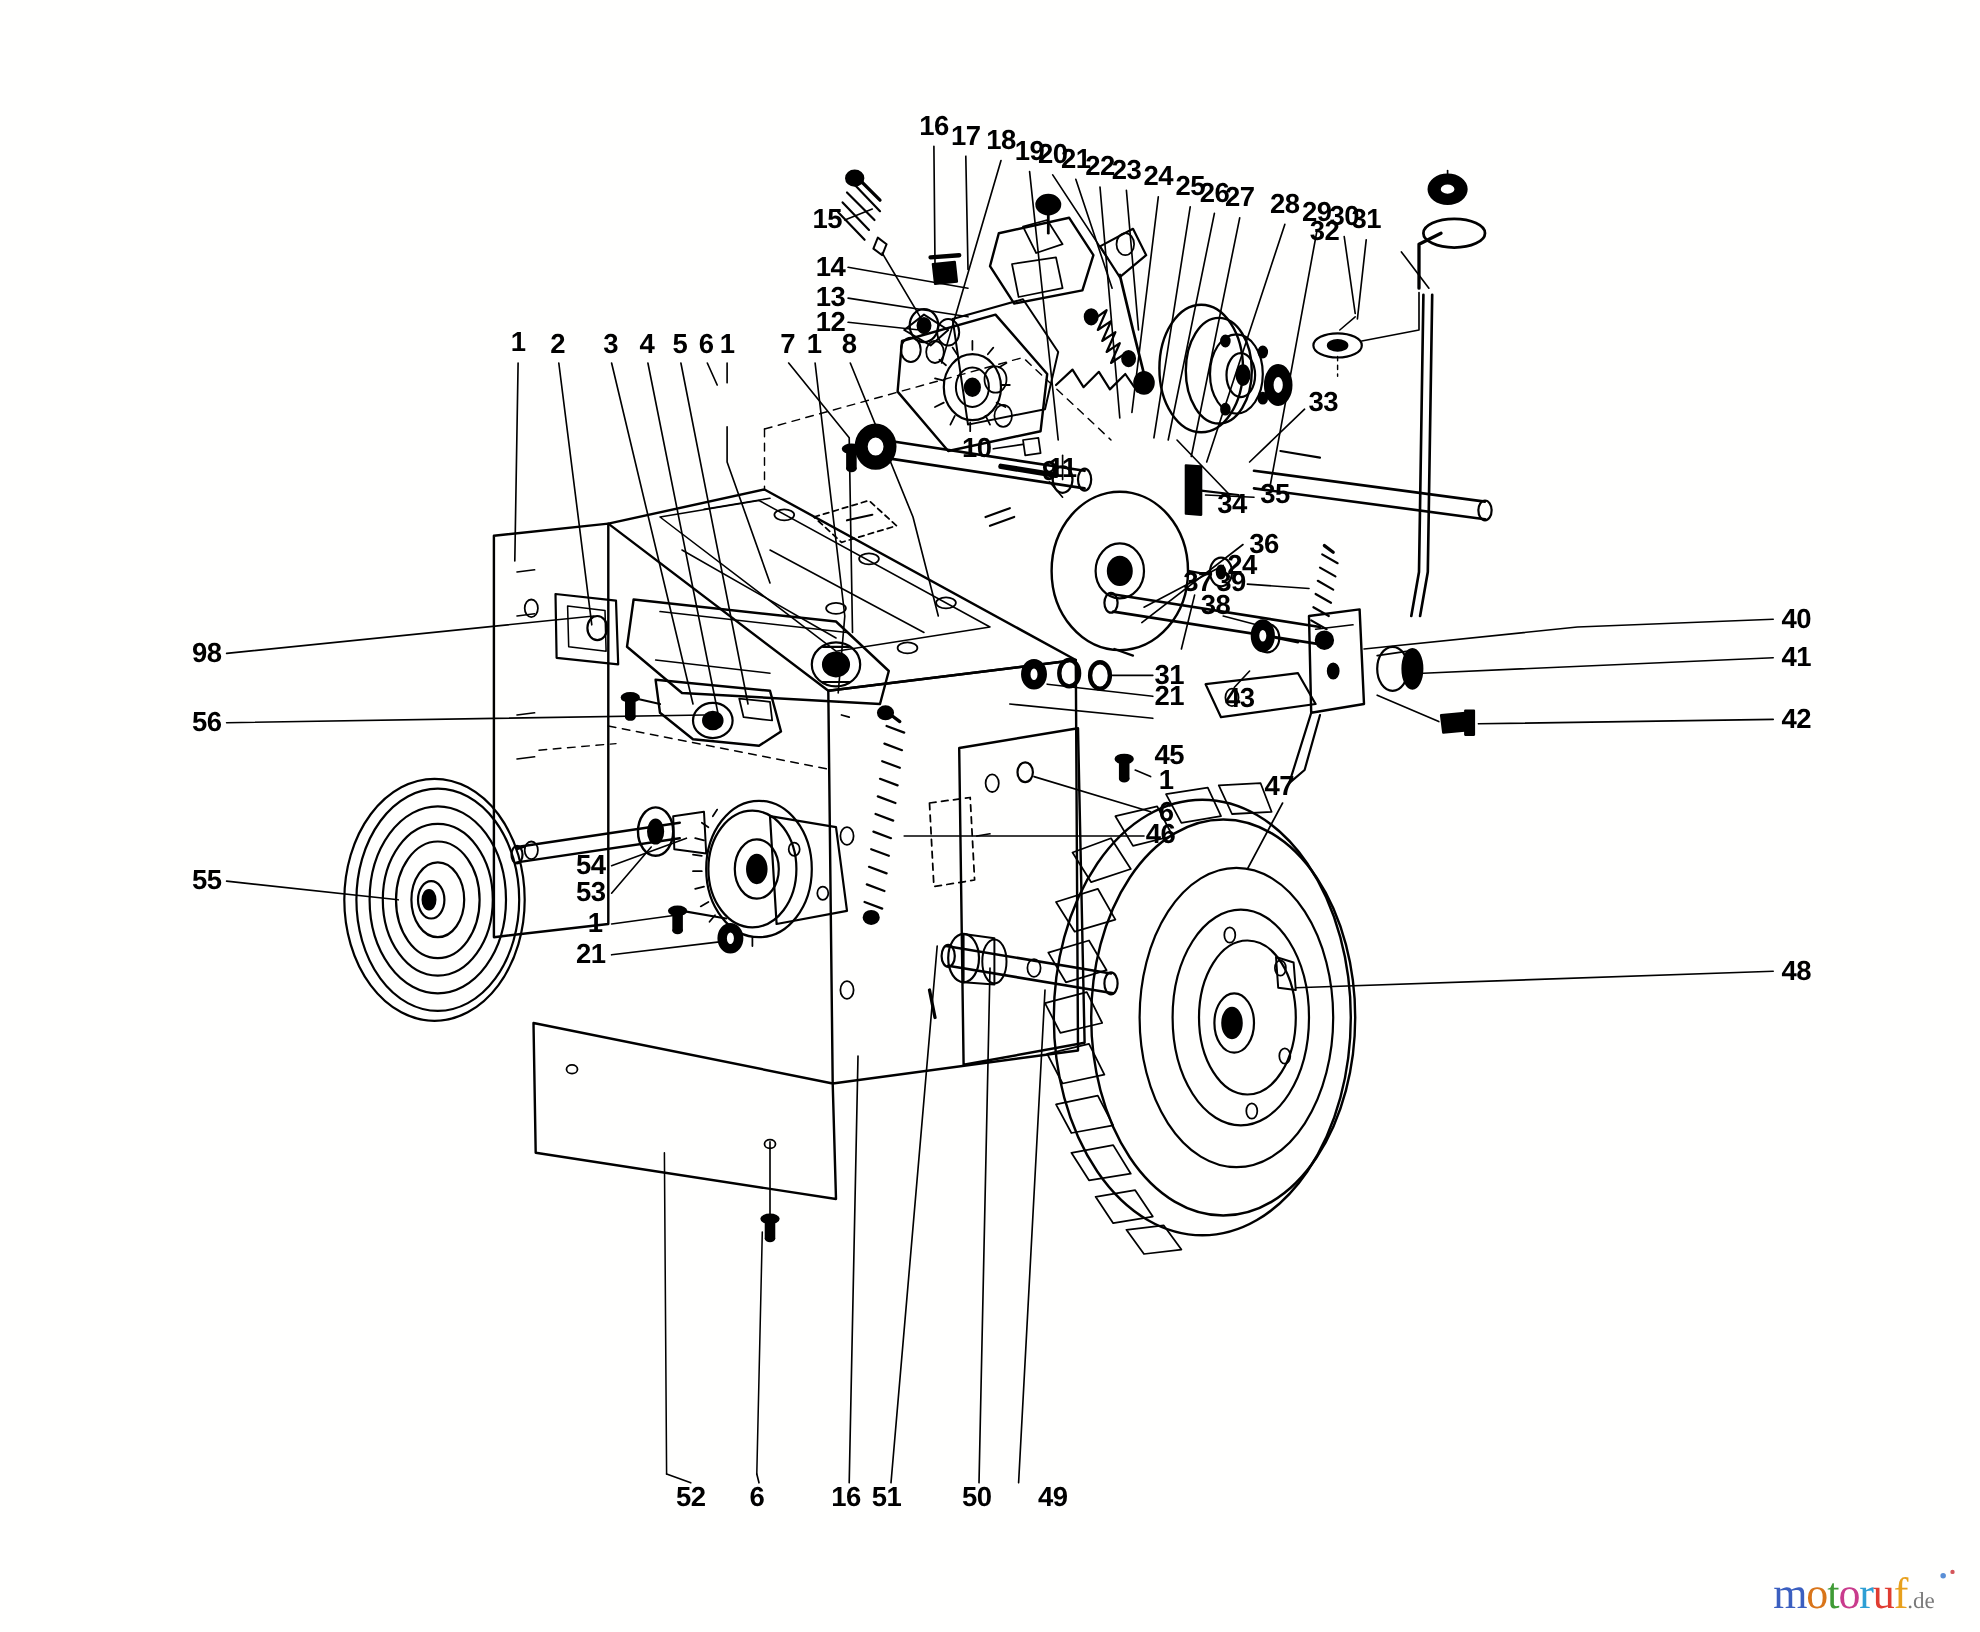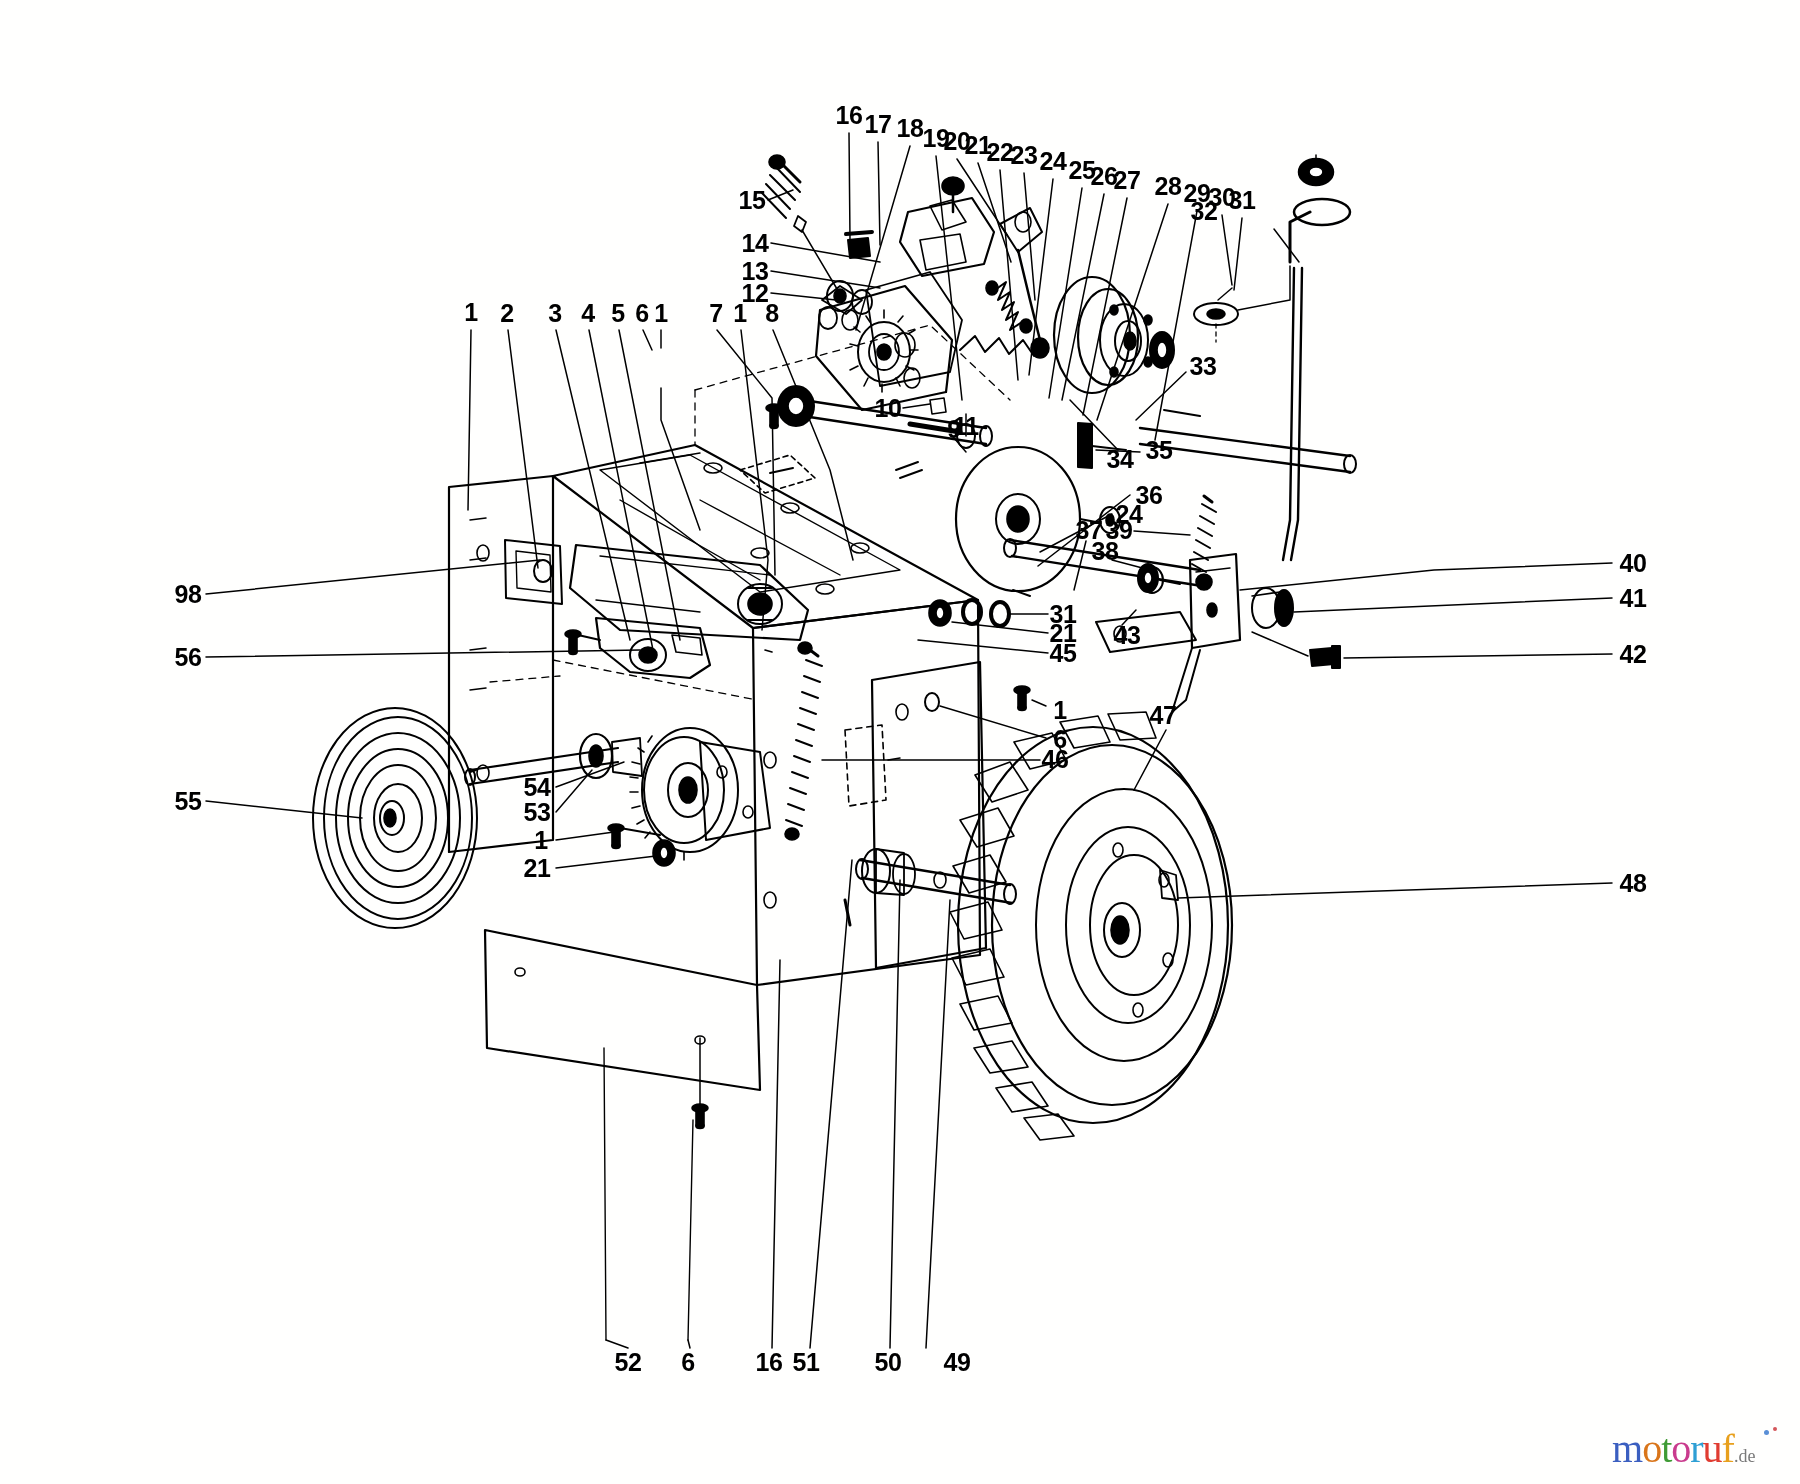--- a/index.html
+++ b/index.html
@@ -9,21 +9,21 @@
   #art{position:absolute;left:0;top:0;width:1800px;height:1484px;}
   .lbl{position:absolute;font-family:"Liberation Sans",sans-serif;font-weight:bold;
        font-size:25px;color:#000;letter-spacing:-0.5px;line-height:1;white-space:nowrap;
        transform:translate(-50%,-50%);}
   .wm{position:absolute;left:1612px;top:1424px;width:180px;height:50px;
       font-family:"Liberation Serif",serif;font-size:40px;line-height:50px;
       letter-spacing:-1px;font-weight:400;white-space:nowrap;}
   .wm .c1{color:#3b5fc0}.wm .c2{color:#d9751a}.wm .c3{color:#3f9b35}
   .wm .c4{color:#c93b8d}.wm .c5{color:#2e9fd4}.wm .c6{color:#e03c31}
   .wm .c7{color:#e8a01d}
-  .wm .de{color:#7a7a7a;font-size:18px;letter-spacing:0;}
+  .wm .de{color:#7a7a7a;font-size:21px;letter-spacing:0;}
   .wm .dot1{position:absolute;left:152px;top:6px;width:5px;height:5px;border-radius:50%;background:#5a8fd6;}
   .wm .dot2{position:absolute;left:161px;top:3px;width:4px;height:4px;border-radius:50%;background:#d4565a;}
 </style>
 </head>
 <body>
 
 <div id="page">
 
   <svg id="art" viewBox="0 0 1800 1484" xmlns="http://www.w3.org/2000/svg">
     <defs>
@@ -481,21 +481,21 @@
       <div class="lbl" style="left: 1129px; top: 514px;">24</div>
       <div class="lbl" style="left: 1089px; top: 530px;">37</div>
       <div class="lbl" style="left: 1119px; top: 530px;">39</div>
       <div class="lbl" style="left: 1105px; top: 551px; text-align: right;">38</div>
       <div class="lbl" style="left: 1633px; top: 563px;">40</div>
       <div class="lbl" style="left: 1633px; top: 598px;">41</div>
       <div class="lbl" style="left: 1633px; top: 654px;">42</div>
       <div class="lbl" style="left: 1127px; top: 635px;">43</div>
       <div class="lbl" style="left: 1063px; top: 614px;">31</div>
       <div class="lbl" style="left: 1063px; top: 633px;">21</div>
-      <div class="lbl" style="left: 1063px; top: 653px;">45</div>
+      <div class="lbl" style="left: 1063px; top: 687px;">45</div>
       <div class="lbl" style="left: 1060px; top: 710px;">1</div>
       <div class="lbl" style="left: 1060px; top: 739px;">6</div>
       <div class="lbl" style="left: 1055px; top: 759px;">46</div>
       <div class="lbl" style="left: 1163px; top: 715px;">47</div>
       <div class="lbl" style="left: 1633px; top: 883px;">48</div>
       <div class="lbl" style="left: 188px; top: 594px;">98</div>
       <div class="lbl" style="left: 188px; top: 657px;">56</div>
       <div class="lbl" style="left: 188px; top: 801px;">55</div>
       <div class="lbl" style="left: 537px; top: 787px;">54</div>
       <div class="lbl" style="left: 537px; top: 812px;">53</div>

